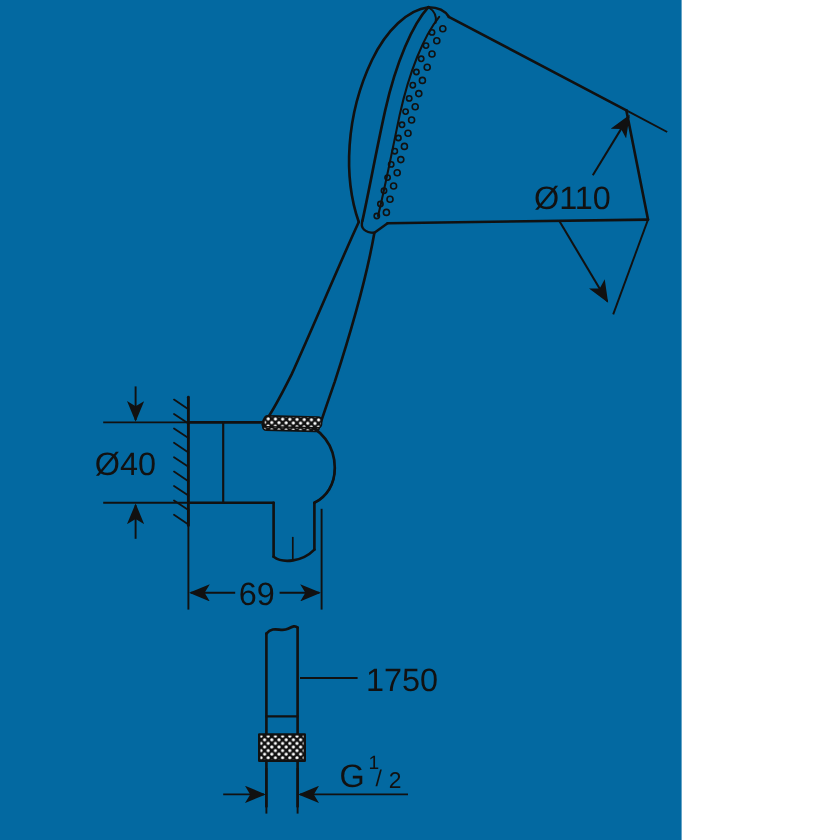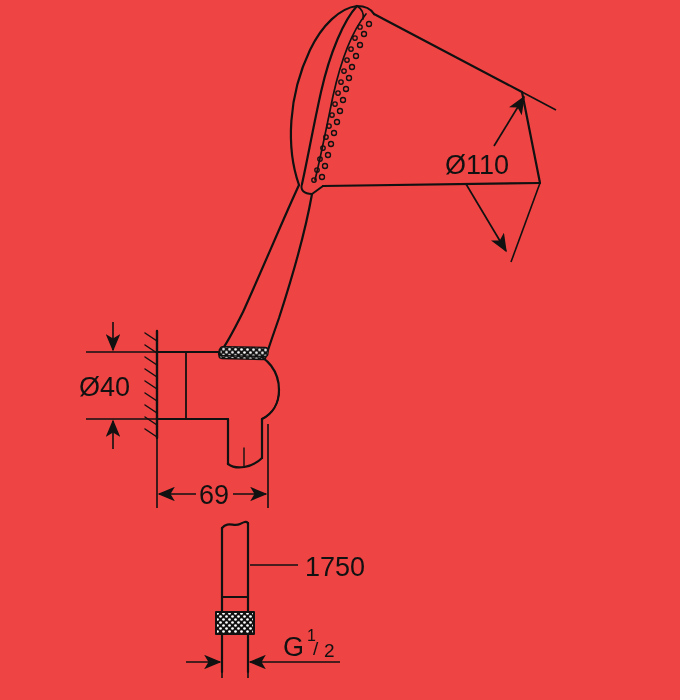--- a/index.html
+++ b/index.html
@@ -2,23 +2,23 @@
 <html><head>
 <meta charset="utf-8">
 <style>
   html, body {
     margin: 0;
     padding: 0;
     background: #ffffff;
   }
   #page {
     position: relative;
-    width: 680px;
+    width: 568px;
     height: 700px;
-    background: #ef4444;
+    background: #0369a1;
     overflow: hidden;
     font-family: "Liberation Sans", sans-serif;
   }
   #drawing {
     position: absolute;
     left: 0;
     top: 0;
     width: 700px;
     height: 700px;
     display: block;

